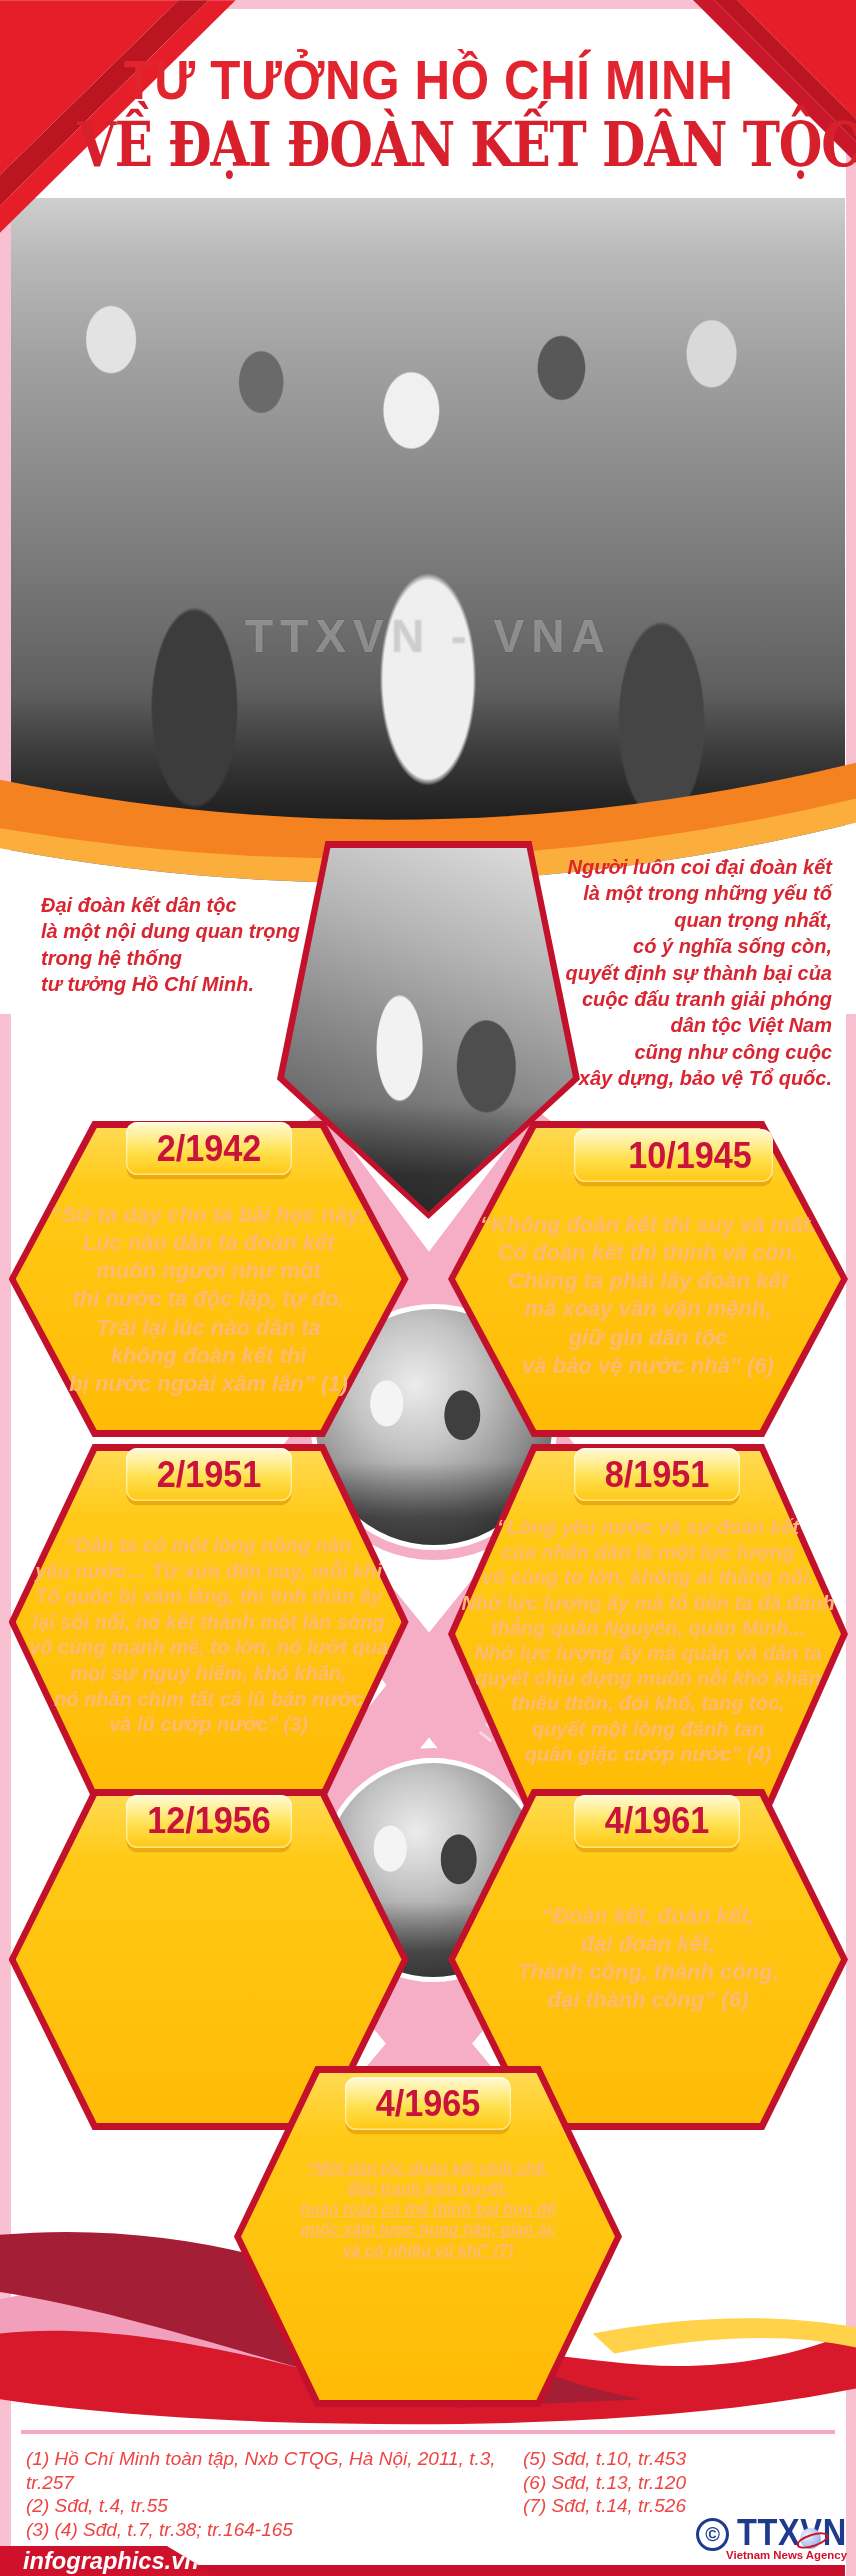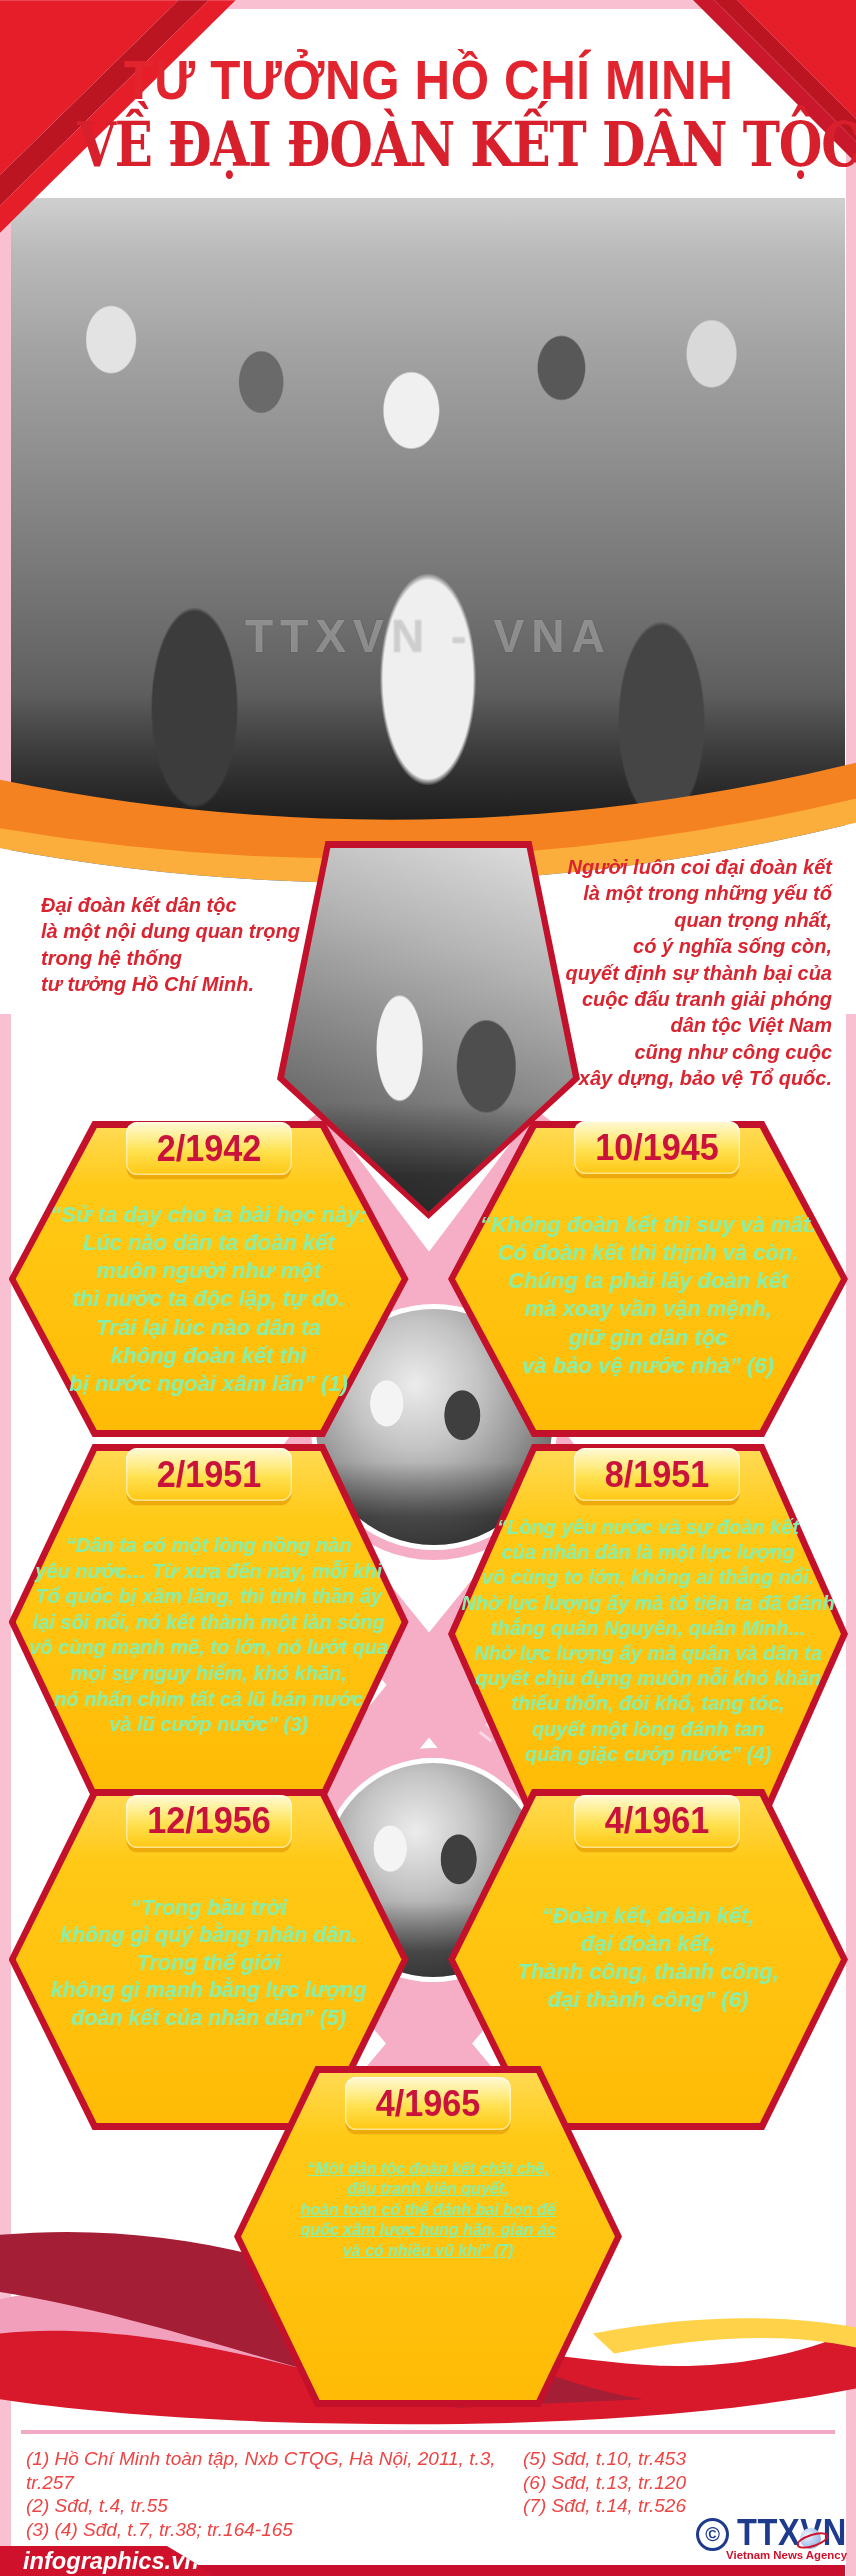--- a/index.html
+++ b/index.html
@@ -82,21 +82,21 @@
   .hex{position:absolute;z-index:5;background:#C3112B;
        clip-path:polygon(0 50%,21% 0,79% 0,100% 50%,79% 100%,21% 100%);}
   .hex-in{position:absolute;inset:7.1px;clip-path:polygon(0 50%,21% 0,79% 0,100% 50%,79% 100%,21% 100%);
        background:linear-gradient(180deg,#FFDA52 0%,#FFC915 20%,#FFC20E 60%,#FFBB05 100%);}
   .badge{position:absolute;width:166px;height:53px;border-radius:11.4px;z-index:6;
        background:linear-gradient(180deg,#FFF9D6 0%,#FFEE8F 30%,#FFE14F 55%,#FFC713 100%);
        box-shadow:0 5px 0 -0.7px #EDAA0D, 0 0 0 1.4px rgba(255,255,255,.5) inset;
        display:flex;align-items:center;justify-content:center;}
   .badge span{color:#C9123C;font-weight:bold;font-size:36px;transform:scaleX(.95);letter-spacing:0;}
   .quote{position:absolute;left:10px;right:10px;text-align:center;z-index:6;
-       color:#86efac;font-weight:bold;font-style:italic;font-size:21.4px;line-height:1.28;
+       color:#fdba74;font-weight:bold;font-style:italic;font-size:21.4px;line-height:1.28;
        white-space:pre-line;}
 
   .r1L{left:8.6px;top:1121px;width:400px;height:316px;}
   .r1R{left:448px;top:1121px;width:400px;height:316px;}
   .r2L{left:8.6px;top:1444px;width:400px;height:356px;}
   .r2R{left:448px;top:1444px;width:400px;height:380px;}
   .r3L{left:8.6px;top:1789px;width:400px;height:341px;}
   .r3R{left:448px;top:1789px;width:400px;height:341px;}
   .r4C{left:234px;top:2066px;width:388px;height:341px;}
 
@@ -204,21 +204,21 @@
 Lúc nào dân ta đoàn kết
 muôn người như một
 thì nước ta độc lập, tự do.
 Trái lại lúc nào dân ta
 không đoàn kết thì
 bị nước ngoài xâm lấn” (1)</div>
   </div>
 
   <div class="hex r1R">
     <div class="hex-in"></div>
-    <div class="badge" style="left:126px;top:0;">
+    <div class="badge" style="left:126px;top:8px;padding-left:33px;">
         <span>10/1945</span>
       </div>
     <div class="quote" style="top:90px;font-size:22px;">“Không đoàn kết thì suy và mất.
 Có đoàn kết thì thịnh và còn.
 Chúng ta phải lấy đoàn kết
 mà xoay vần vận mệnh,
 giữ gìn dân tộc
 và bảo vệ nước nhà” (6)</div>
   </div>
 
@@ -252,25 +252,20 @@
 thiếu thốn, đói khổ, tang tóc,
 quyết một lòng đánh tan
 quân giặc cướp nước” (4)</div>
   </div>
 
   <div class="hex r3L">
     <div class="hex-in"></div>
     <div class="badge" style="left:117px;top:5.7px;">
         <span>12/1956</span>
       </div>
-    <div class="quote" style="top:106px;font-size:21.4px;">“Trong bầu trời
-không gì quý bằng nhân dân.
-Trong thế giới
-không gì mạnh bằng lực lượng
-đoàn kết của nhân dân” (5)</div>
   </div>
 
   <div class="hex r3R">
     <div class="hex-in"></div>
     <div class="badge" style="left:126px;top:5.7px;">
         <span>4/1961</span>
       </div>
     <div class="quote" style="top:113px;font-size:22px;">“Đoàn kết, đoàn kết,
 đại đoàn kết,
 Thành công, thành công,

